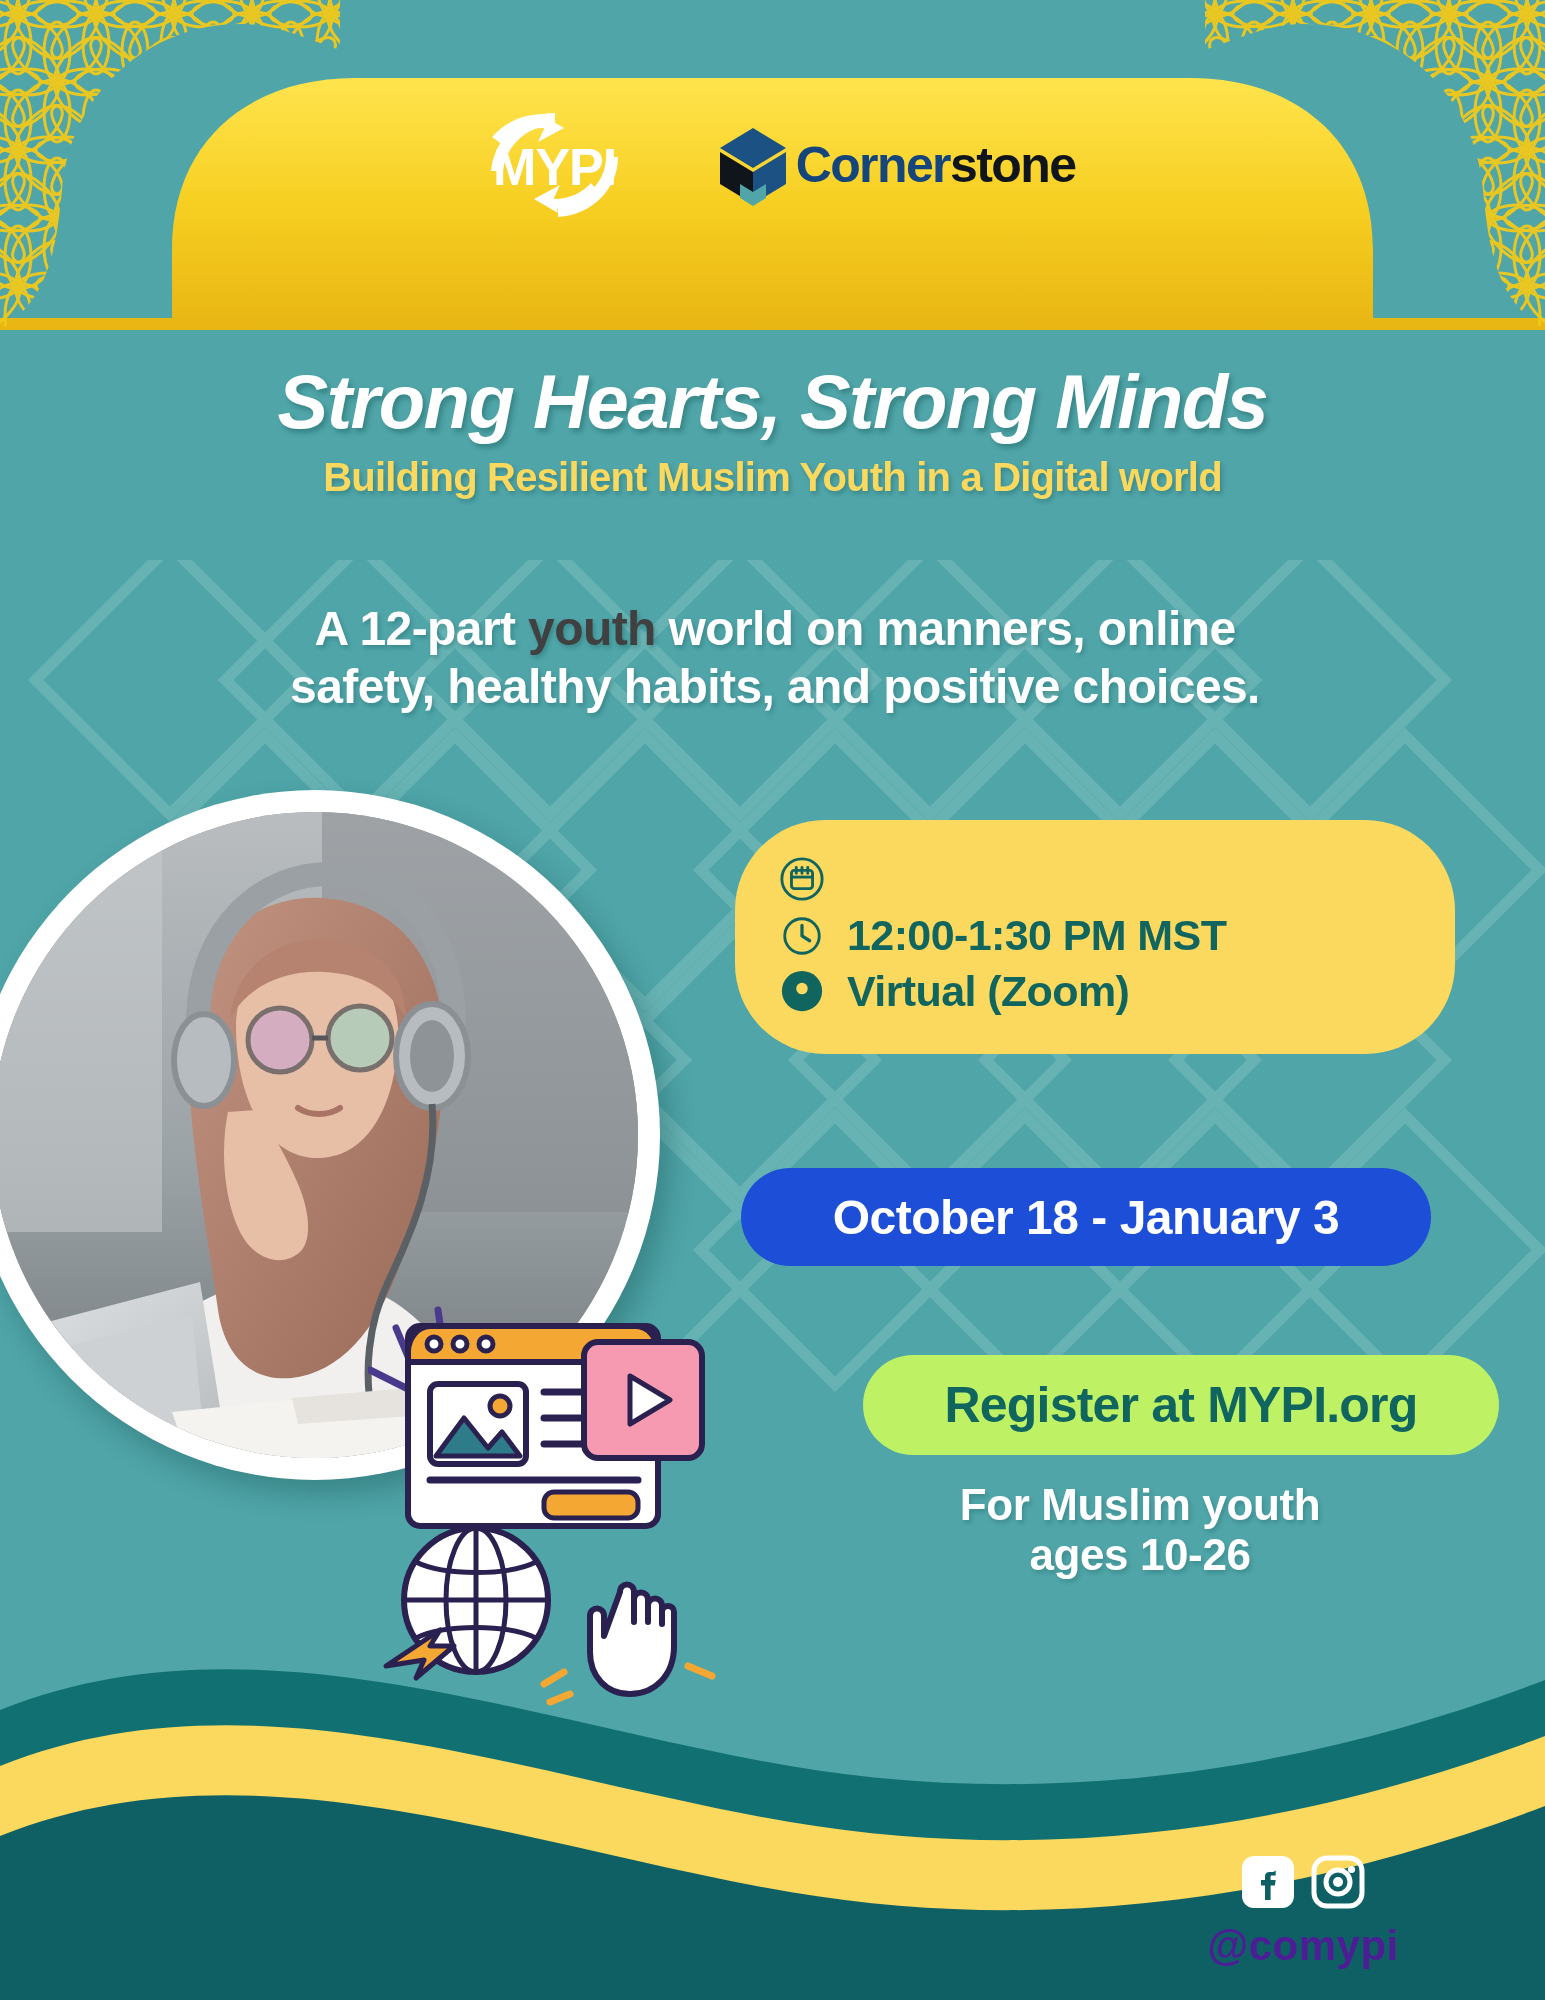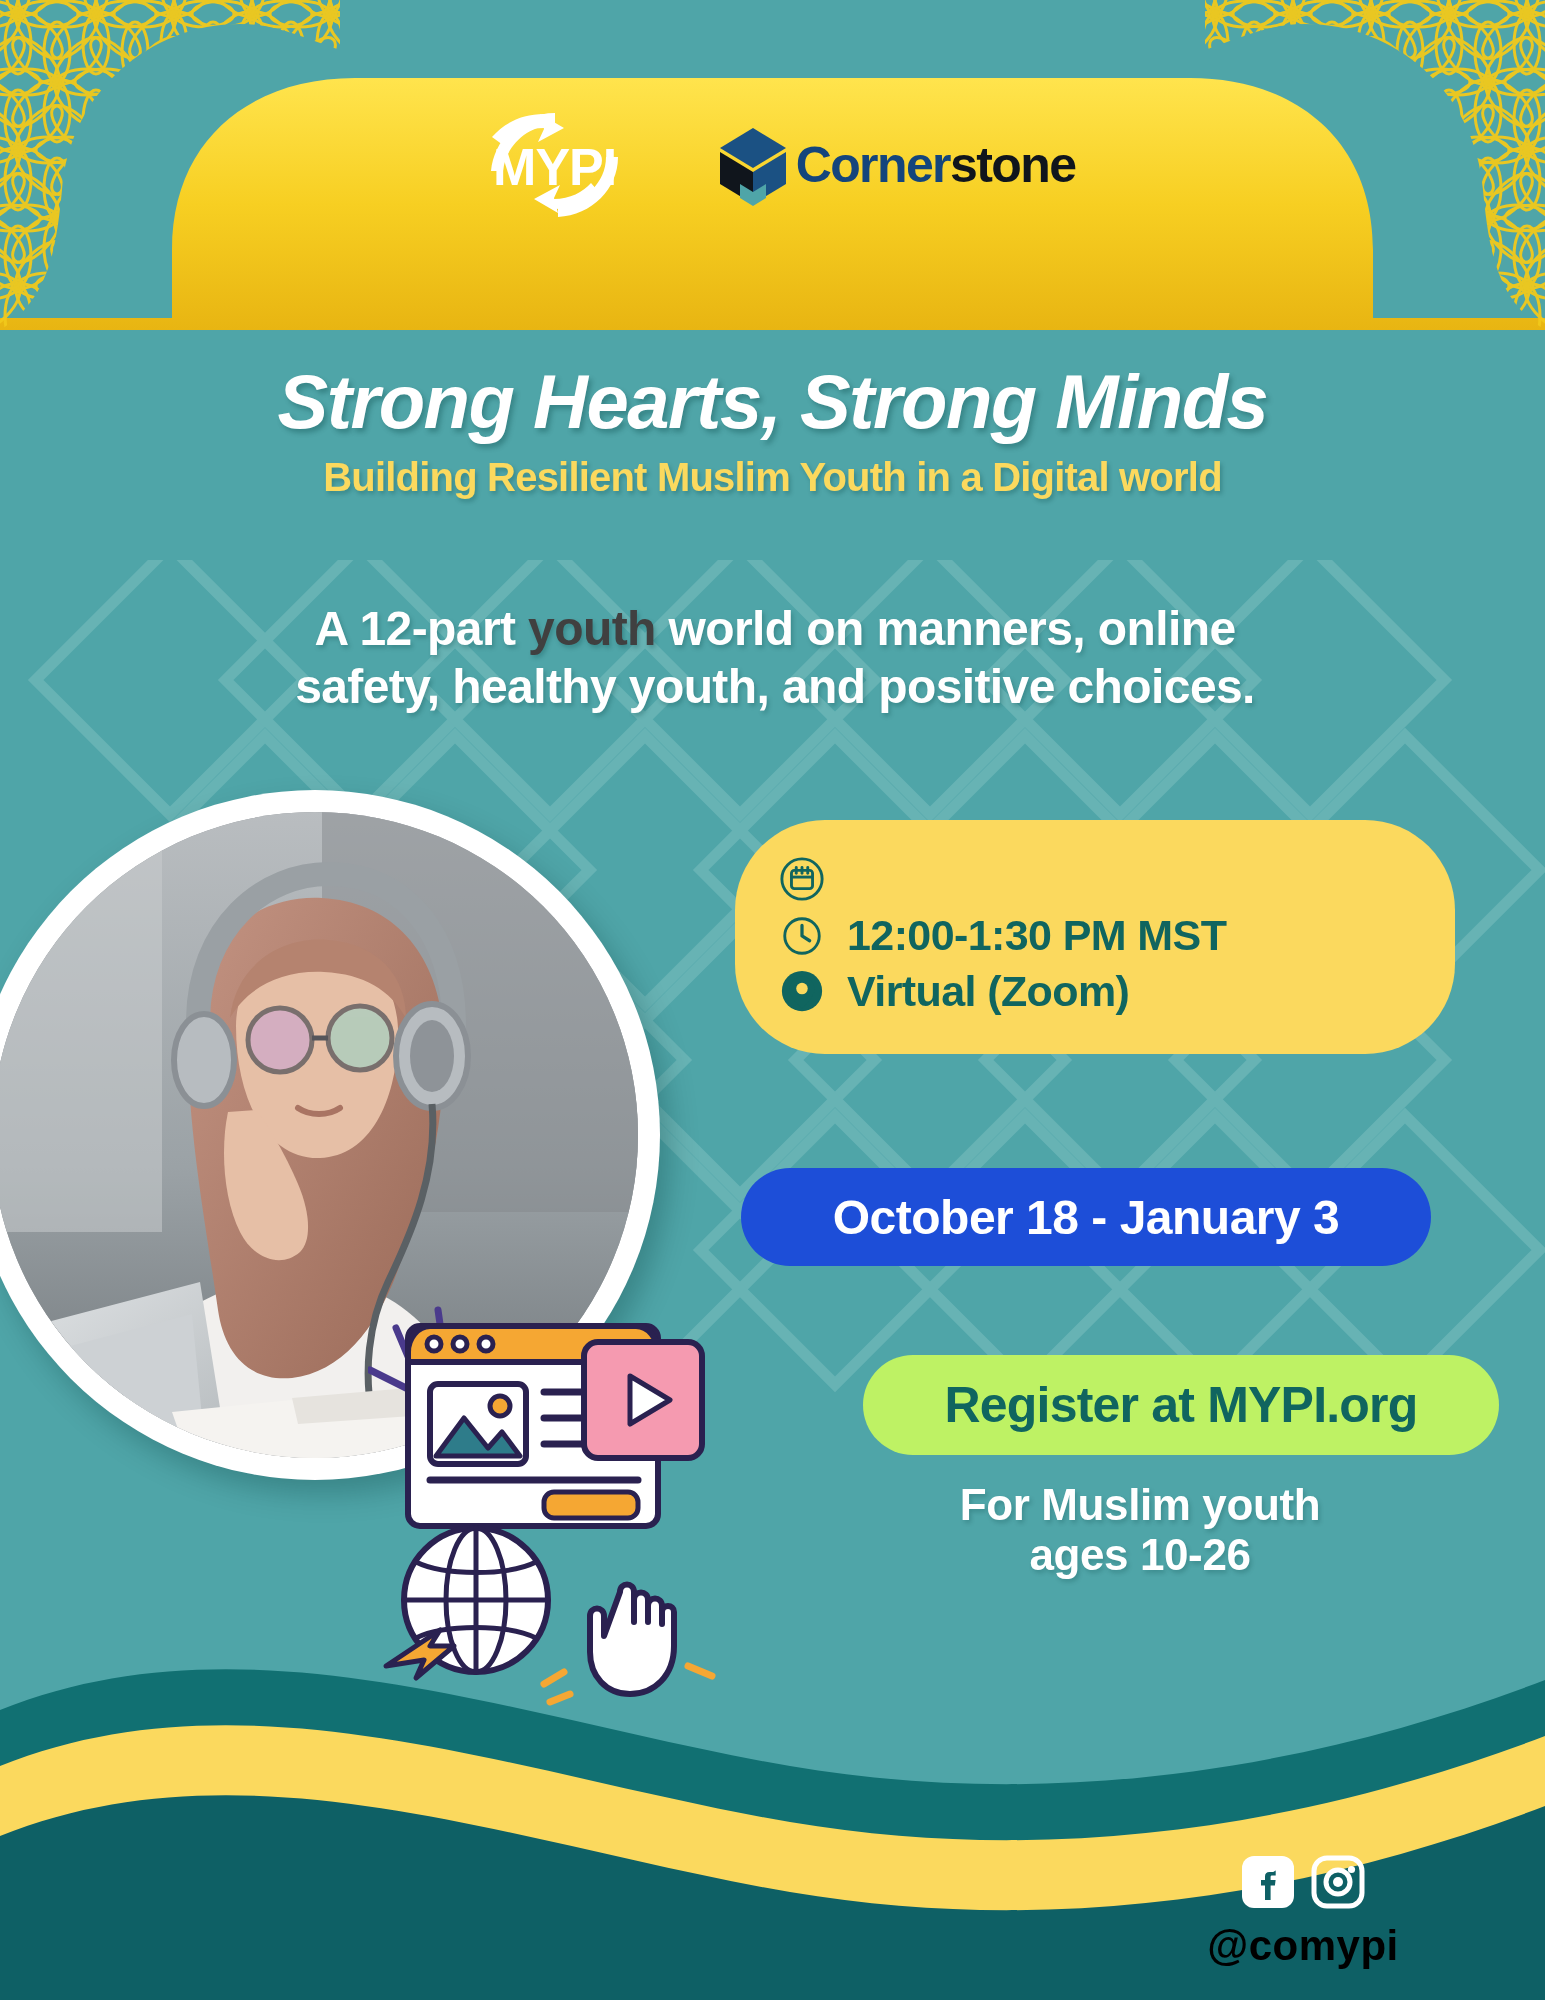--- a/index.html
+++ b/index.html
@@ -87,21 +87,21 @@
   .illus svg{width:100%;height:100%;display:block;}
 
   
   .waves{position:absolute;left:0;bottom:0;width:1545px;height:430px;}
   .waves svg{display:block;width:100%;height:100%;}
 
   
   .social{position:absolute;right:72px;bottom:30px;width:340px;text-align:center;}
   .social-icons{display:flex;justify-content:center;gap:14px;margin-bottom:12px;}
   .si{width:56px;height:56px;}
-  .handle{font-size:42px;font-weight:bold;color:#000000;letter-spacing:.5px;}
+  .handle{font-size:42px;font-weight:bold;color:#4c1d95;letter-spacing:.5px;}
 </style>
 </head>
 <body>
 
 <div id="poster">
 
   <svg class="watermark" viewBox="0 0 1545 1200" preserveAspectRatio="none">
     <defs>
       <g id="dia">
         <rect x="-95" y="-95" width="190" height="190" transform="rotate(45)" fill="none" stroke="#9fd3d1" stroke-width="11"></rect>
@@ -263,21 +263,21 @@
     </div>
   </div>
 
   <div class="headline">
     <h1 class="title">Strong Hearts, Strong Minds</h1>
     <p class="subtitle">Building Resilient Muslim Youth in a Digital world</p>
   </div>
 
   <div class="blurb">
     <span>A 12-part </span><span class="hl">youth</span><span> world on manners, online</span><br>
-    <span>safety, healthy youth, and positive choices.</span>
+    <span>safety, healthy habits, and positive choices.</span>
   </div>
 
   <div class="photo-wrap">
     <div class="photo">
       <svg viewBox="0 0 646 646" preserveAspectRatio="xMidYMid slice">
         <defs>
           <linearGradient id="bgroom" x1="0" y1="0" x2="0" y2="1">
             <stop offset="0" stop-color="#b9bdc0"></stop>
             <stop offset="0.55" stop-color="#9ba2a6"></stop>
             <stop offset="1" stop-color="#6f7579"></stop>

